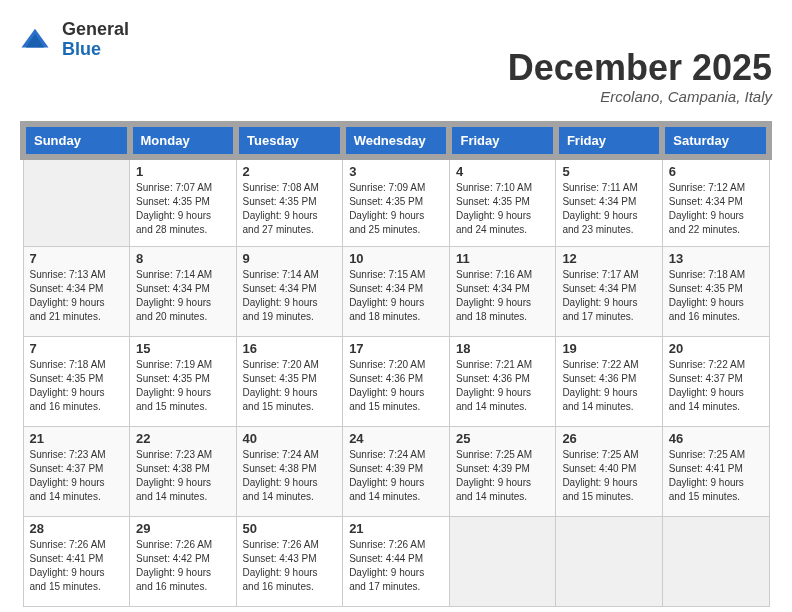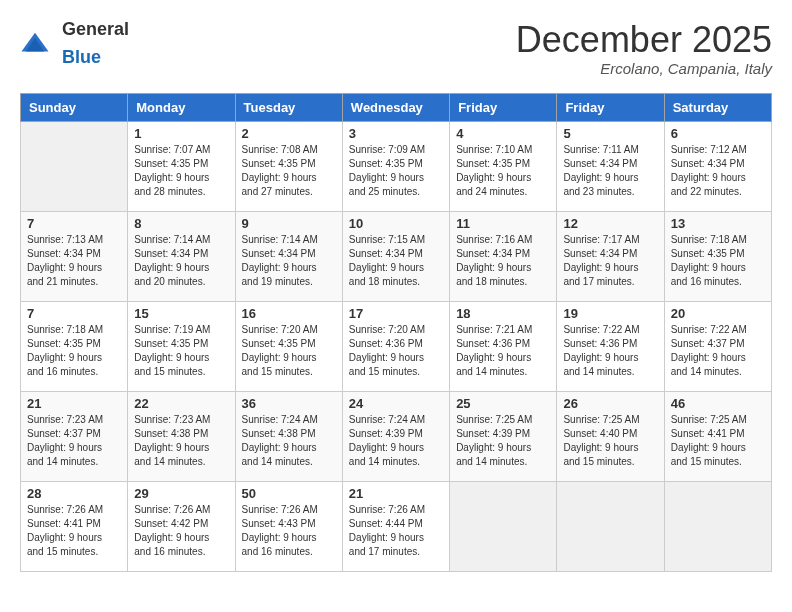--- a/index.html
+++ b/index.html
@@ -28,53 +28,53 @@
     }
     .logo-general {
       font-size: 18px;
       font-weight: bold;
       color: #333;
     }
     .logo-blue {
       font-size: 18px;
       font-weight: bold;
       color: #1a6bb5;
-      margin-top: 8px;
     }
     .logo-icon {
       width: 30px;
       height: 30px;
     }
     .title-block {
       text-align: right;
     }
     .month-title {
       font-size: 36px;
-      font-weight: normal;
+      font-weight: bold;
       color: #333;
       line-height: 1.1;
+      margin-top: 28px;
     }
     .location {
       font-size: 15px;
       color: #555;
       font-style: italic;
     }
     .calendar {
       width: 100%;
       border-collapse: collapse;
       border: 1px solid #ccc;
     }
     .calendar th {
       background: #2a6fc9;
       color: #fff;
       text-align: left;
       padding: 6px 8px;
       font-size: 13px;
       font-weight: bold;
-      border: 1px solid #a3a3a3;
+      border: 6px solid #a3a3a3;
     }
     .calendar td {
       vertical-align: top;
       border: 1px solid #ccc;
       padding: 4px 6px;
       width: 107px;
       min-height: 80px;
       font-size: 10.5px;
       color: #333;
       background: #fff;
@@ -223,21 +223,21 @@
       <tr class="week-row">
         <td>
           <span class="day-num">21</span>
           <div class="day-info">Sunrise: 7:23 AM<br>Sunset: 4:37 PM<br>Daylight: 9 hours<br>and 14 minutes.</div>
         </td>
         <td>
           <span class="day-num">22</span>
           <div class="day-info">Sunrise: 7:23 AM<br>Sunset: 4:38 PM<br>Daylight: 9 hours<br>and 14 minutes.</div>
         </td>
         <td>
-          <span class="day-num">36</span>
+          <span class="day-num">40</span>
           <div class="day-info">Sunrise: 7:24 AM<br>Sunset: 4:38 PM<br>Daylight: 9 hours<br>and 14 minutes.</div>
         </td>
         <td>
           <span class="day-num">24</span>
           <div class="day-info">Sunrise: 7:24 AM<br>Sunset: 4:39 PM<br>Daylight: 9 hours<br>and 14 minutes.</div>
         </td>
         <td>
           <span class="day-num">25</span>
           <div class="day-info">Sunrise: 7:25 AM<br>Sunset: 4:39 PM<br>Daylight: 9 hours<br>and 14 minutes.</div>
         </td>

